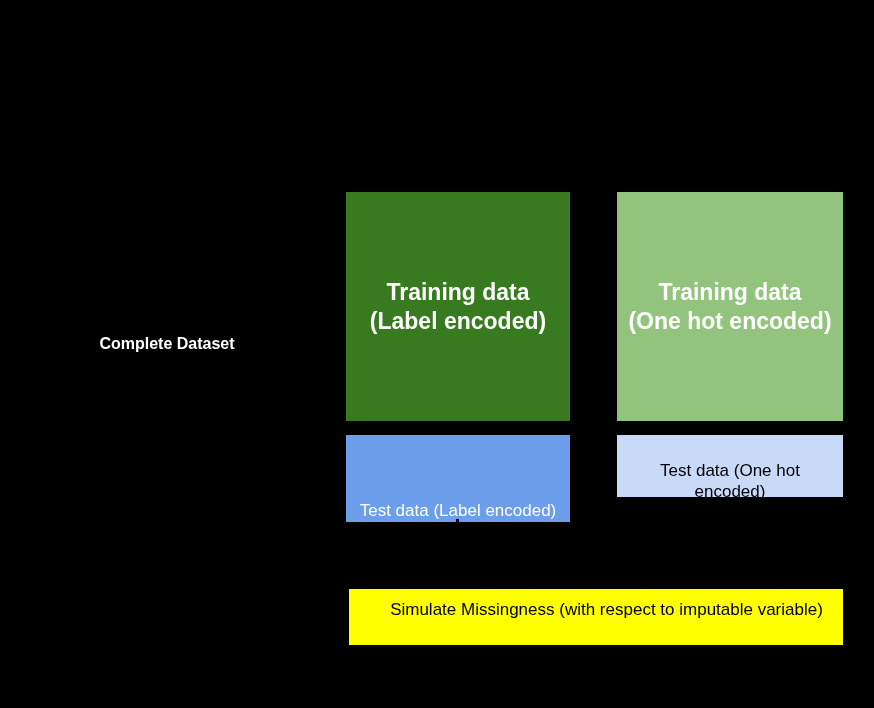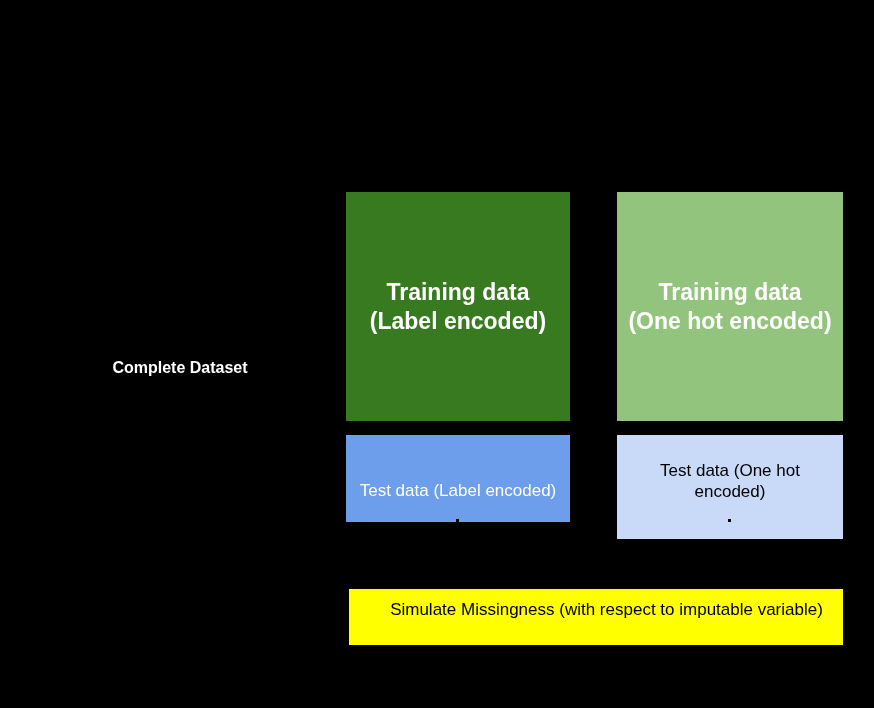--- a/index.html
+++ b/index.html
@@ -59,25 +59,25 @@
     left: 346px;  top: 192px;  width: 224px;  height: 229px;
     background: #377A1F;
   }
   #train-onehot-encoded {
     left: 617px;  top: 192px;  width: 226px;  height: 229px;
     background: #93C47D;
   }
   #test-label-encoded {
     left: 346px;  top: 435px;  width: 224px;  height: 87px;
     background: #6D9EEB;
-    align-items: center;
+    align-items: flex-end;
     padding-top: 26px;
   }
   #test-onehot-encoded {
-    left: 617px;  top: 435px;  width: 226px;  height: 104px;
+    left: 617px;  top: 435px;  width: 226px;  height: 62px;
     background: #C9DAF8;
     align-items: flex-start;
     padding-top: 26px;
   }
 
   
   .clip-artifact {
     position: absolute;
     width: 3px;
     height: 3px;
@@ -96,28 +96,27 @@
   #simulate-missingness .box-label {
     font-weight: normal;
     font-size: 17px;
     color: #000000;
     padding-left: 27px;
   }
 
   
   #complete-dataset-label {
     position: absolute;
-    left: 60px;
+    left: 47px;
     top: 335px;
     width: 240px;
     text-align: center;
     font-weight: bold;
     font-size: 16px;
     color: #ffffff;
-    margin-top: 24px;
   }
 </style>
 </head>
 <body>
 
 <div id="canvas">
 
   <div id="complete-dataset-label">Complete Dataset</div>
 
   <div class="box training-box" id="train-label-encoded">

